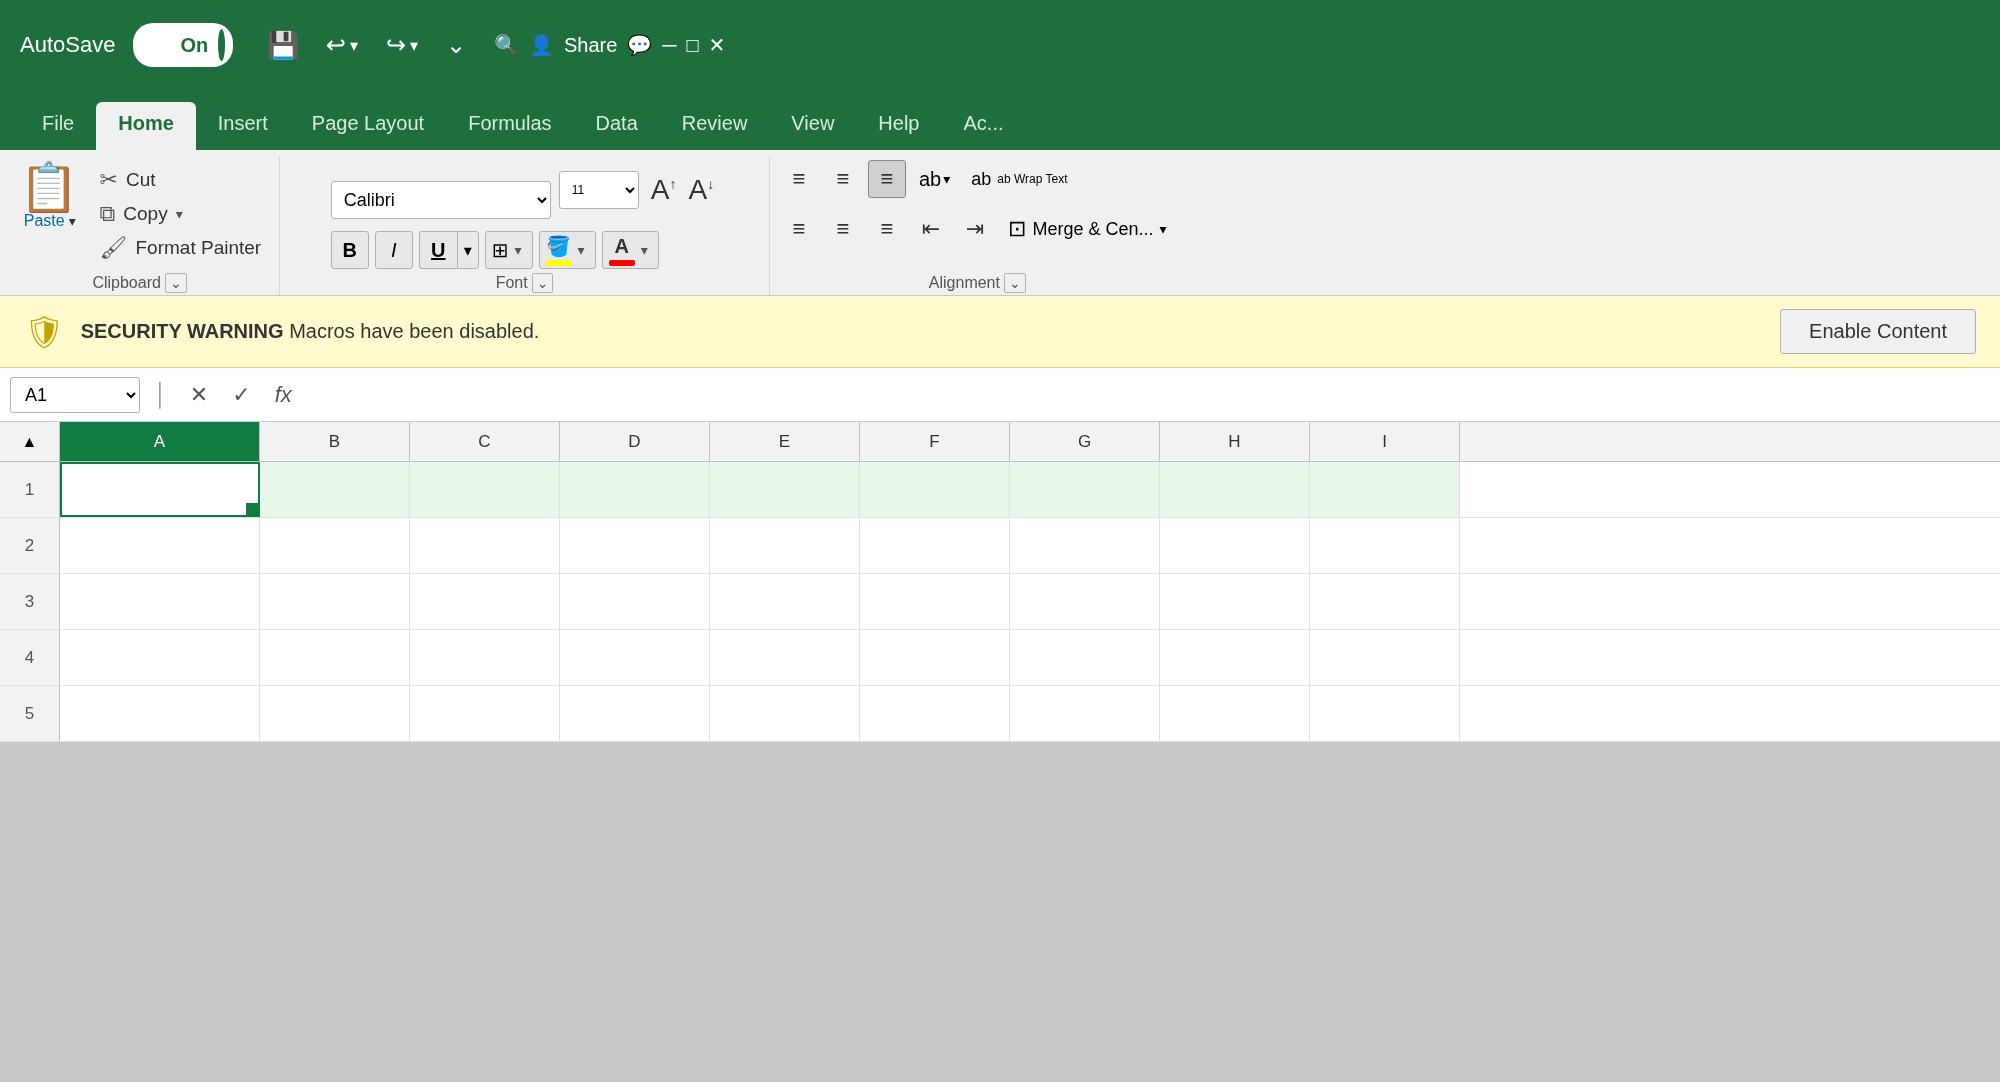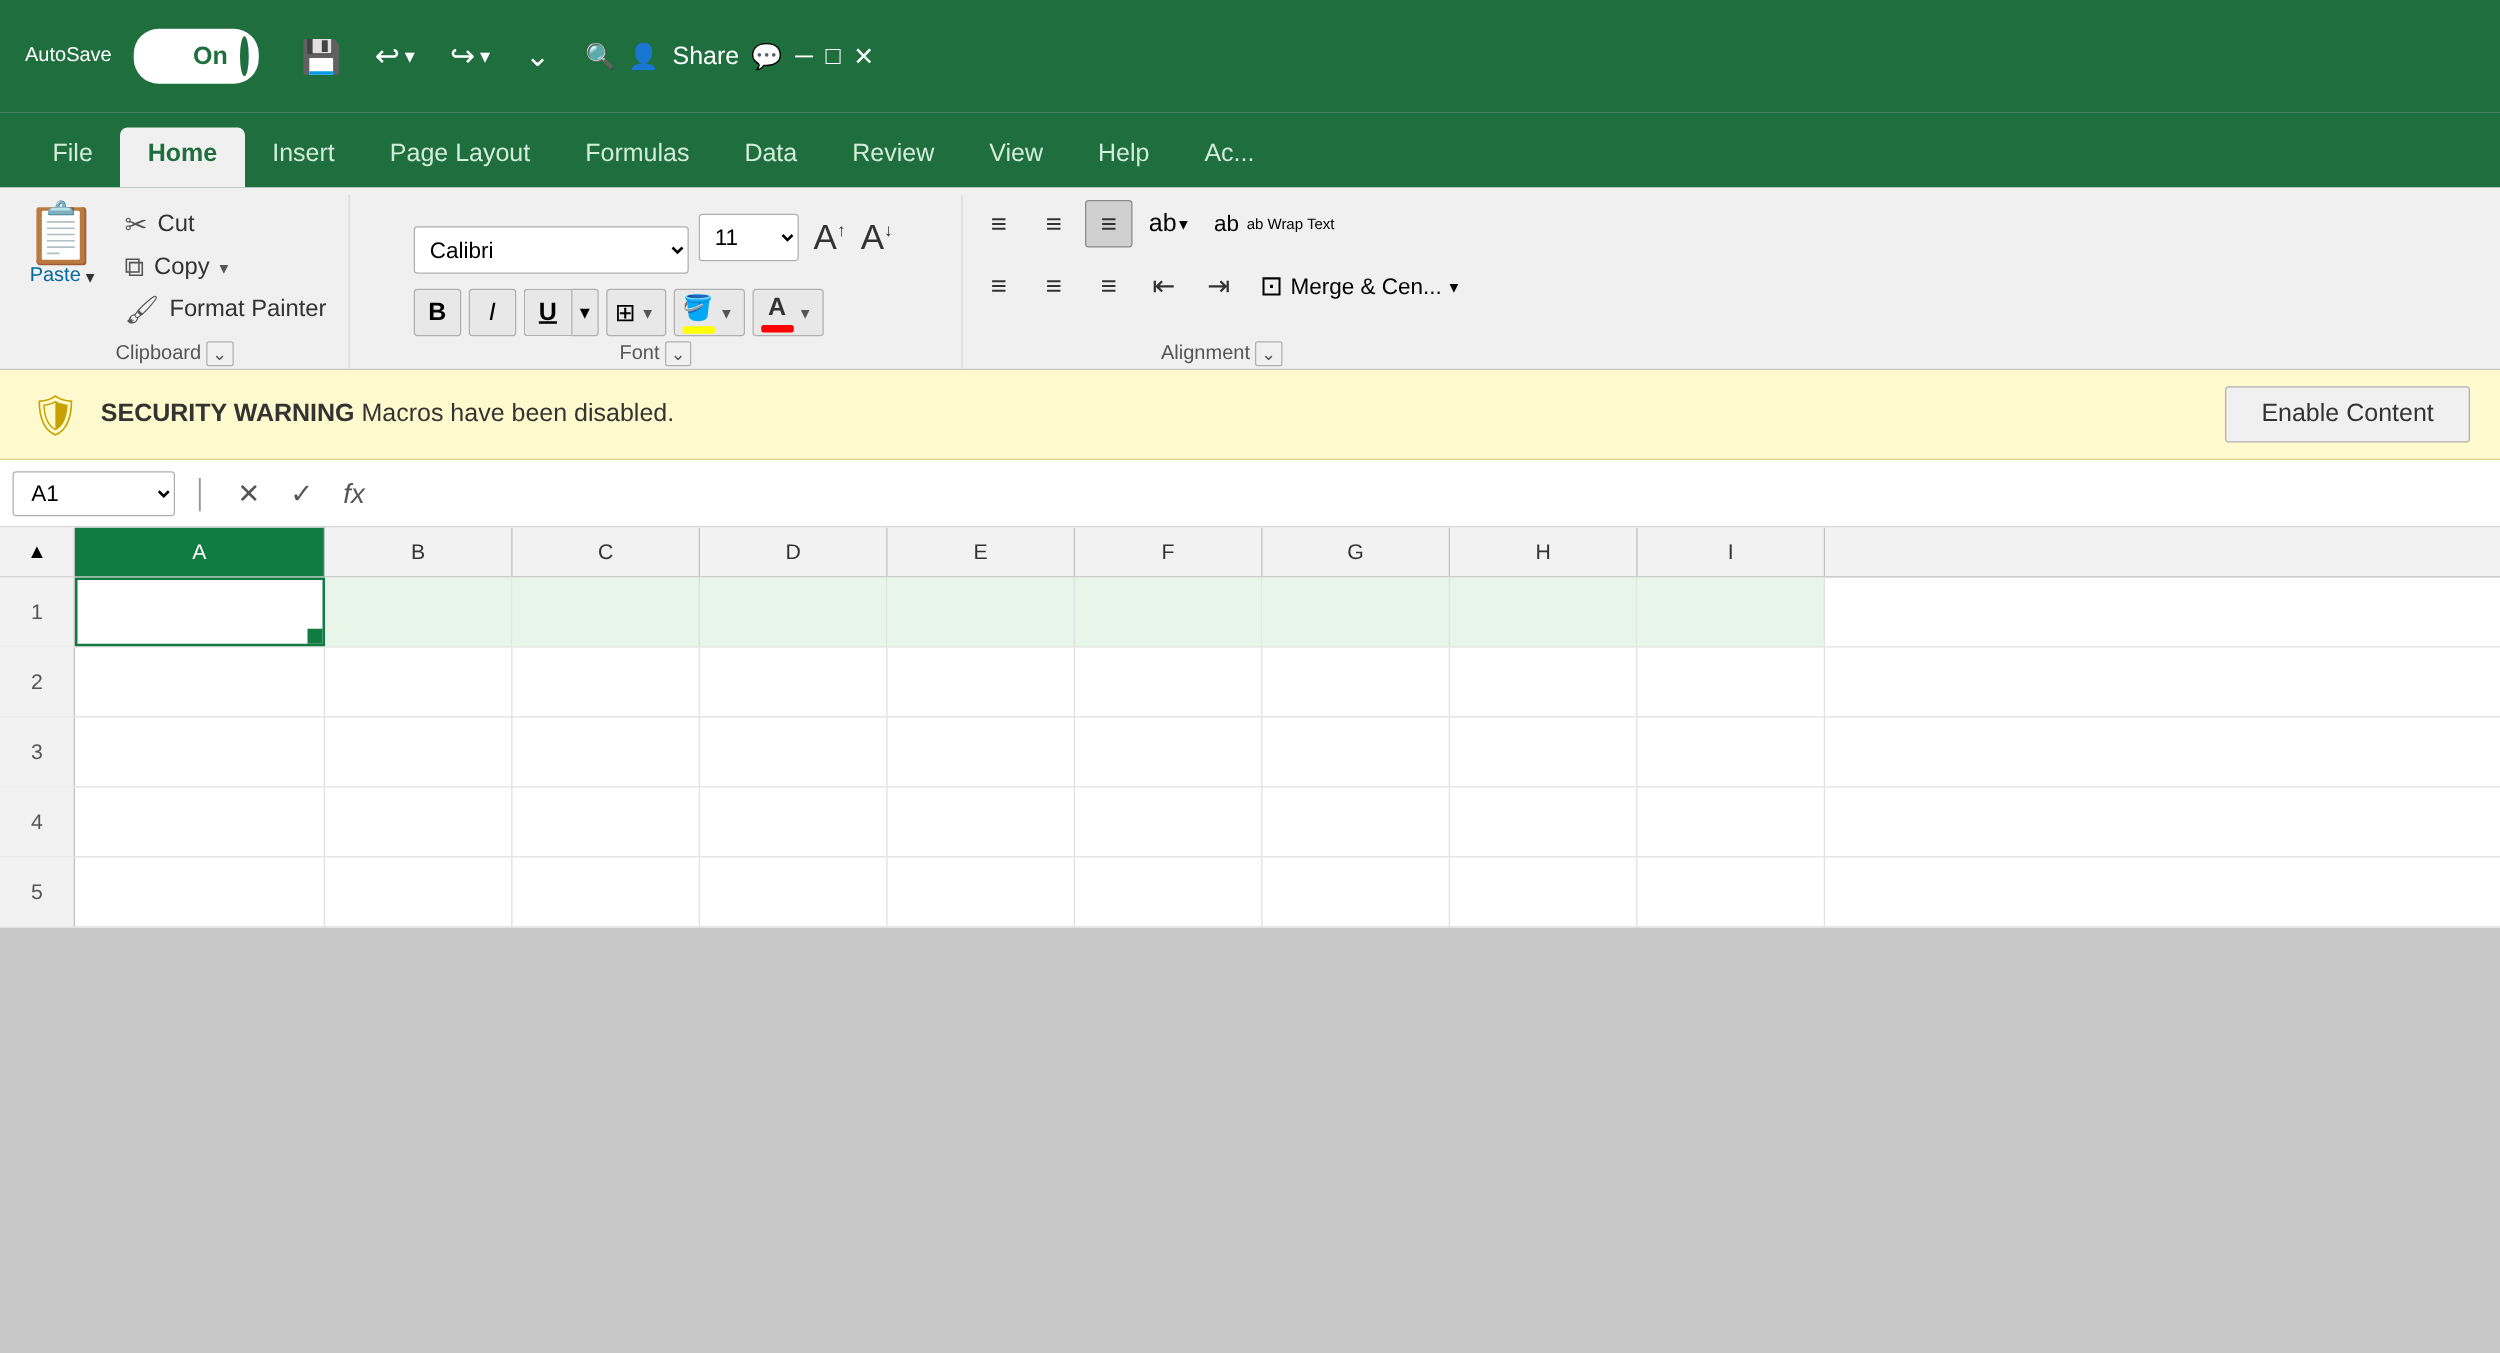--- a/index.html
+++ b/index.html
@@ -15,21 +15,21 @@
     .title-bar {
       background: #1e6e3e;
       height: 90px;
       display: flex;
       align-items: center;
       padding: 0 20px;
       gap: 18px;
     }
     .autosave-label {
       color: #fff;
-      font-size: 16px;
+      font-size: 22px;
       font-weight: 500;
     }
     .autosave-toggle {
       background: #fff;
       border-radius: 20px;
       width: 100px;
       height: 44px;
       display: flex;
       align-items: center;
       padding: 4px 8px;
@@ -210,21 +210,21 @@
       border: 1px solid #b0b0b0;
       border-radius: 3px;
       padding: 0 8px;
       background: #fff;
       cursor: pointer;
       margin-top: 21px;
     }
     .font-size-select {
       width: 80px;
       height: 38px;
-      font-size: 18px;
+      font-size: 12px;
       border: 1px solid #b0b0b0;
       border-radius: 3px;
       padding: 0 8px;
       background: #fff;
       cursor: pointer;
     }
     .font-size-btns {
       display: flex;
       gap: 4px;
     }

